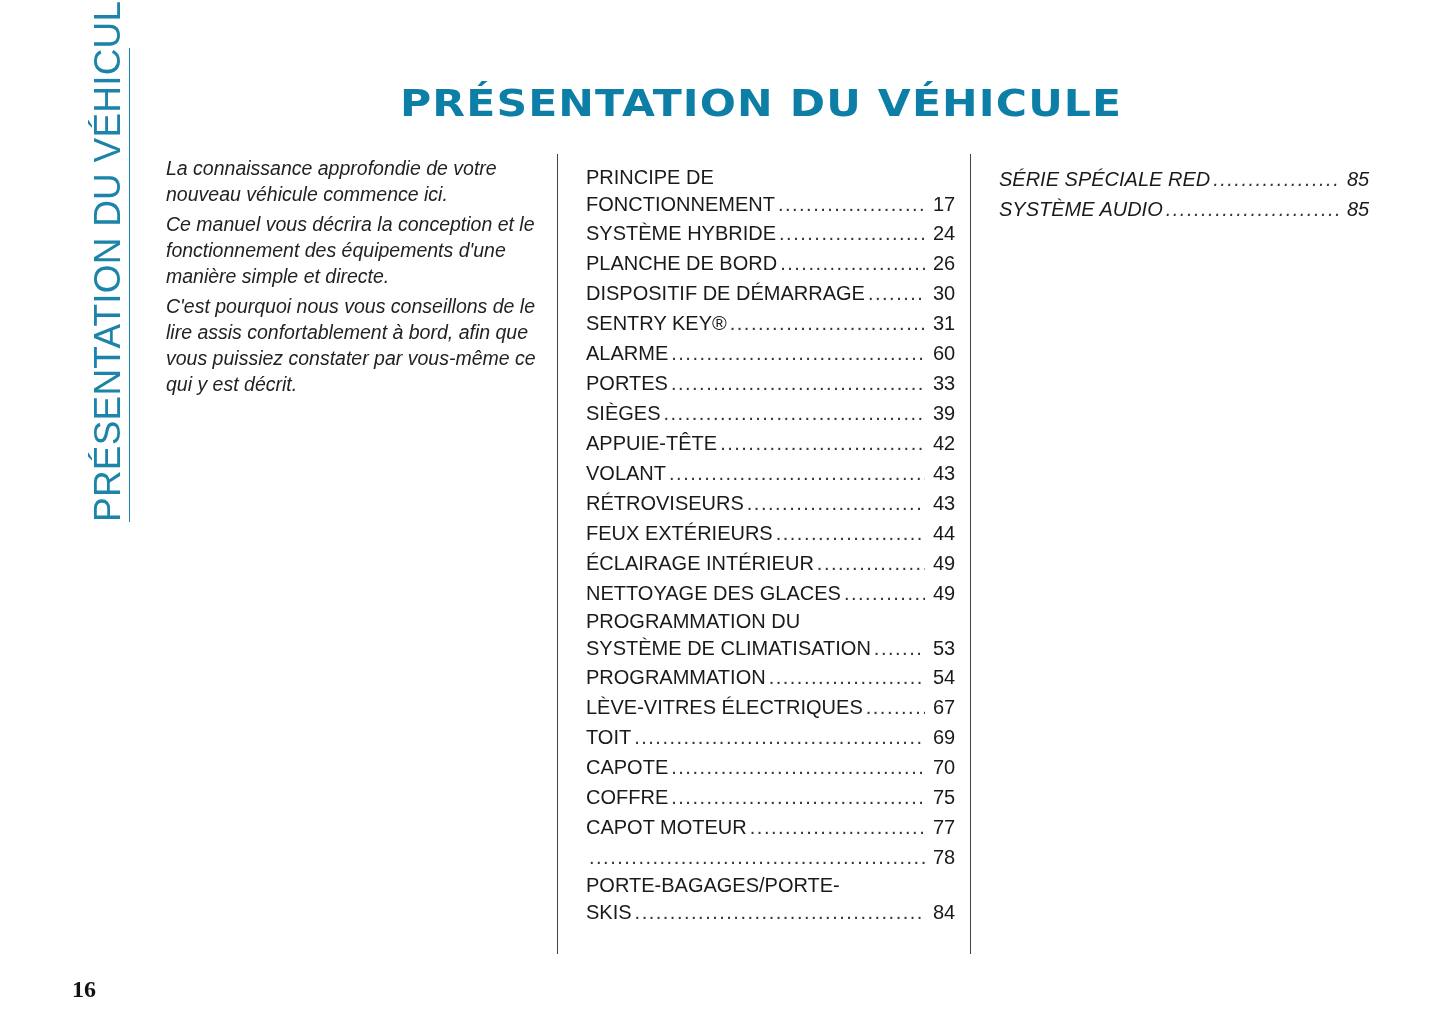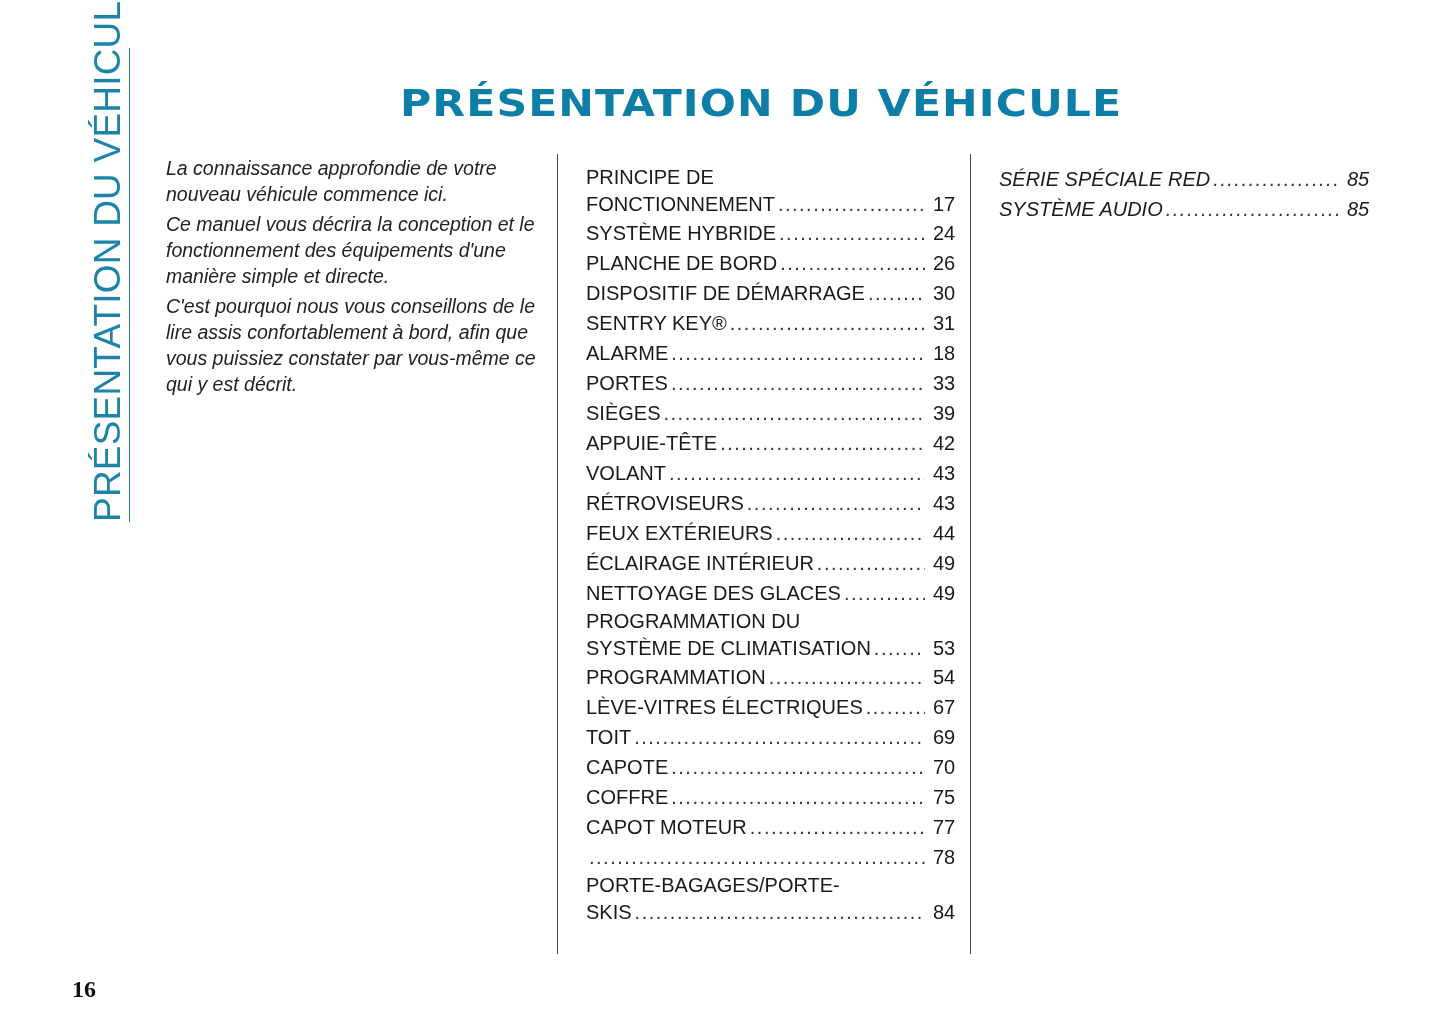--- a/index.html
+++ b/index.html
@@ -93,21 +93,21 @@
       <span class="entry">
         <span class="label">SENTRY KEY®</span>
         <span class="dots"></span>
         <span class="page">31</span>
       </span>
     </li>
   <li>
       <span class="entry">
         <span class="label">ALARME</span>
         <span class="dots"></span>
-        <span class="page">18</span>
+        <span class="page">60</span>
       </span>
     </li>
   <li>
       <span class="entry">
         <span class="label">PORTES</span>
         <span class="dots"></span>
         <span class="page">33</span>
       </span>
     </li>
   <li>

